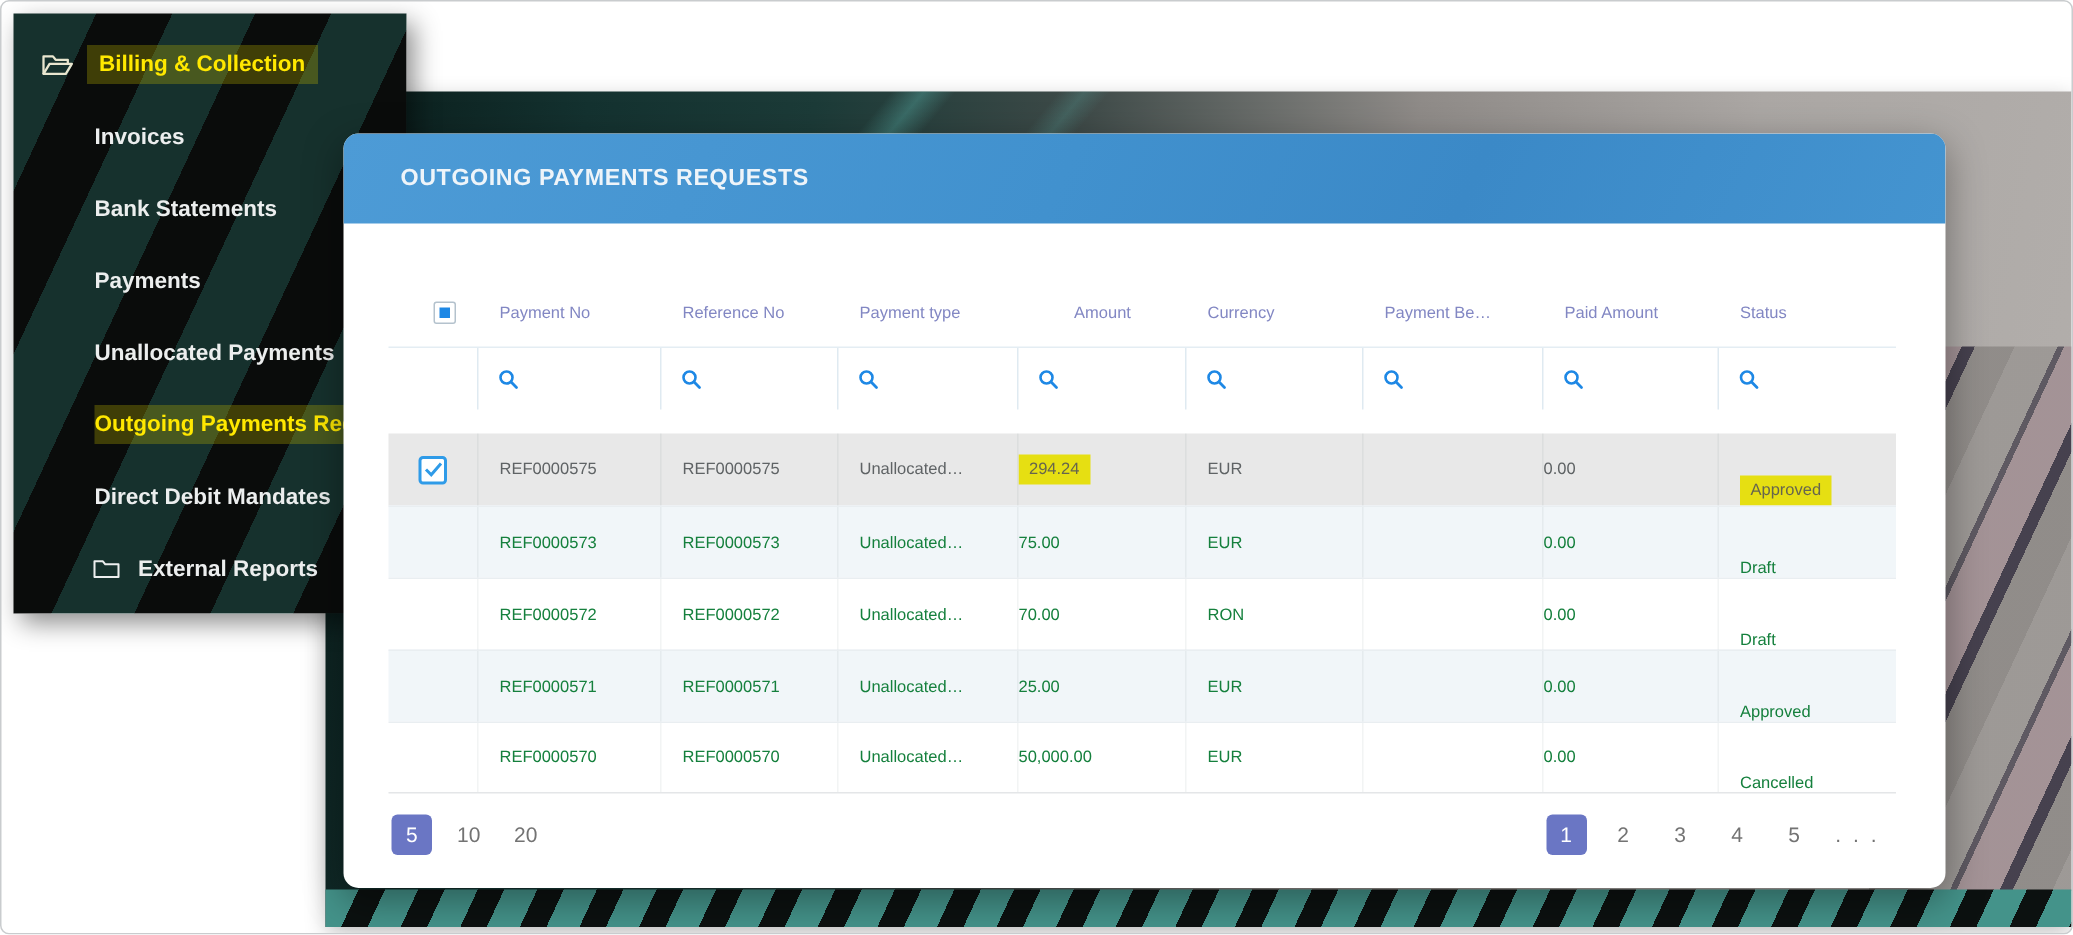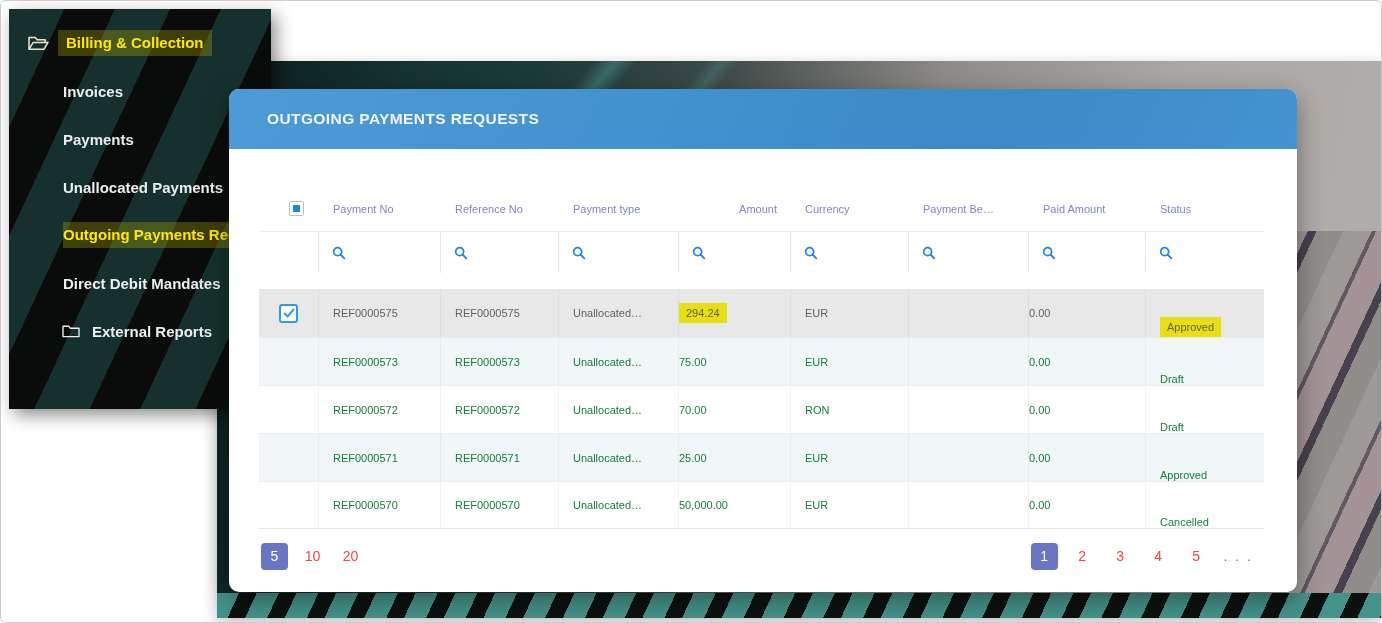--- a/index.html
+++ b/index.html
@@ -41,21 +41,21 @@
   .panel-header { height:60px; display:flex; align-items:center; padding-left:38px;
            background:linear-gradient(115deg,#4d9bd6 0%,#4191ce 45%,#3b89c7 70%,#4494d0 100%); }
   .panel-header h1 { font-size:15.5px; font-weight:700; letter-spacing:.4px; color:#eef4f9; }
 
   
   .table { margin:37px 0 0 30px; width:1005px; font-size:11px; }
   .trow, .thead, .tfilter { display:grid;
        grid-template-columns:60px 122px 118px 120px 112px 118px 120px 117px 118px; }
   .thead { height:45px; align-items:center; color:var(--column-header-purple,#8287c3); }
   .thead .th { padding-left:14px; cursor:pointer; }
-  .thead .th.num { text-align:right; padding-right:14px; }
+  .thead .th.num { text-align:center; padding-right:14px; }
   .th-check, .td-check, .tf-check { display:flex; align-items:center; justify-content:center; }
 
   .tfilter { height:42px; border-top:1px solid #e4edf3; }
   .tfilter .tf { display:flex; align-items:center; padding-left:12px;
                  border-right:1px solid #dfeaf1; cursor:text; }
   .tfilter .tf:last-child { border-right:none; }
 
   .trow { height:48px; align-items:center; color:#15803d; cursor:pointer; }
   .trow + .trow { border-top:1px solid #e9eef1; }
   .trow:last-of-type { border-bottom:1px solid #e4e6e8; }
@@ -74,21 +74,21 @@
             background:#fff; display:flex; align-items:center; justify-content:center; cursor:pointer; }
   .cb-ind .cb-inner { width:7px; height:7px; background:var(--search-blue,#2196f3); }
   .cb-check { width:19px; height:19px; border:2px solid #2f9be8; border-radius:3px;
             background:#fff; display:flex; align-items:center; justify-content:center; cursor:pointer; }
 
   
   .pager { display:flex; justify-content:space-between; align-items:center;
            margin-top:14px; padding:0 41px 0 32px; }
   .pg-group { display:flex; gap:11px; align-items:center; }
   .pg { min-width:27px; height:27px; line-height:27px; text-align:center;
-        color:#ef4444; font-size:14px; border-radius:4px; cursor:pointer; padding:0 3px; }
+        color:#737373; font-size:14px; border-radius:4px; cursor:pointer; padding:0 3px; }
   .pg.active { background:var(--pagination-purple,#6a76c4); color:#fff; }
   .pg.dots { letter-spacing:2px; }
 </style>
 </head>
 <body>
 
 <div class="screen">
 
   <div class="photo">
     <div class="photo-streak"></div>
@@ -101,20 +101,23 @@
       <span class="icon">
         <svg width="22" height="18" viewBox="0 0 24 20" fill="none" stroke="#e9e6cf" stroke-width="1.7" stroke-linejoin="round">
           <path d="M2 17 V4 h7 l2 2.5 h9 v3"></path>
             <path d="M2 17 l4.5-7.5 H23 L18.5 17 Z"></path>
         </svg>
       </span>
       <span class="side-label hl-yellow">Billing &amp; Collection</span>
     </div>
     <div class="side-item sub">
       <span class="side-label">Invoices</span>
+    </div>
+    <div class="side-item sub">
+      <span class="side-label">Bank Statements</span>
     </div>
     <div class="side-item sub">
       <span class="side-label">Payments</span>
     </div>
     <div class="side-item sub">
       <span class="side-label">Unallocated Payments</span>
     </div>
     <div class="side-item sub clip">
       <span class="side-label hl-yellow">Outgoing Payments Requests</span>
     </div>

